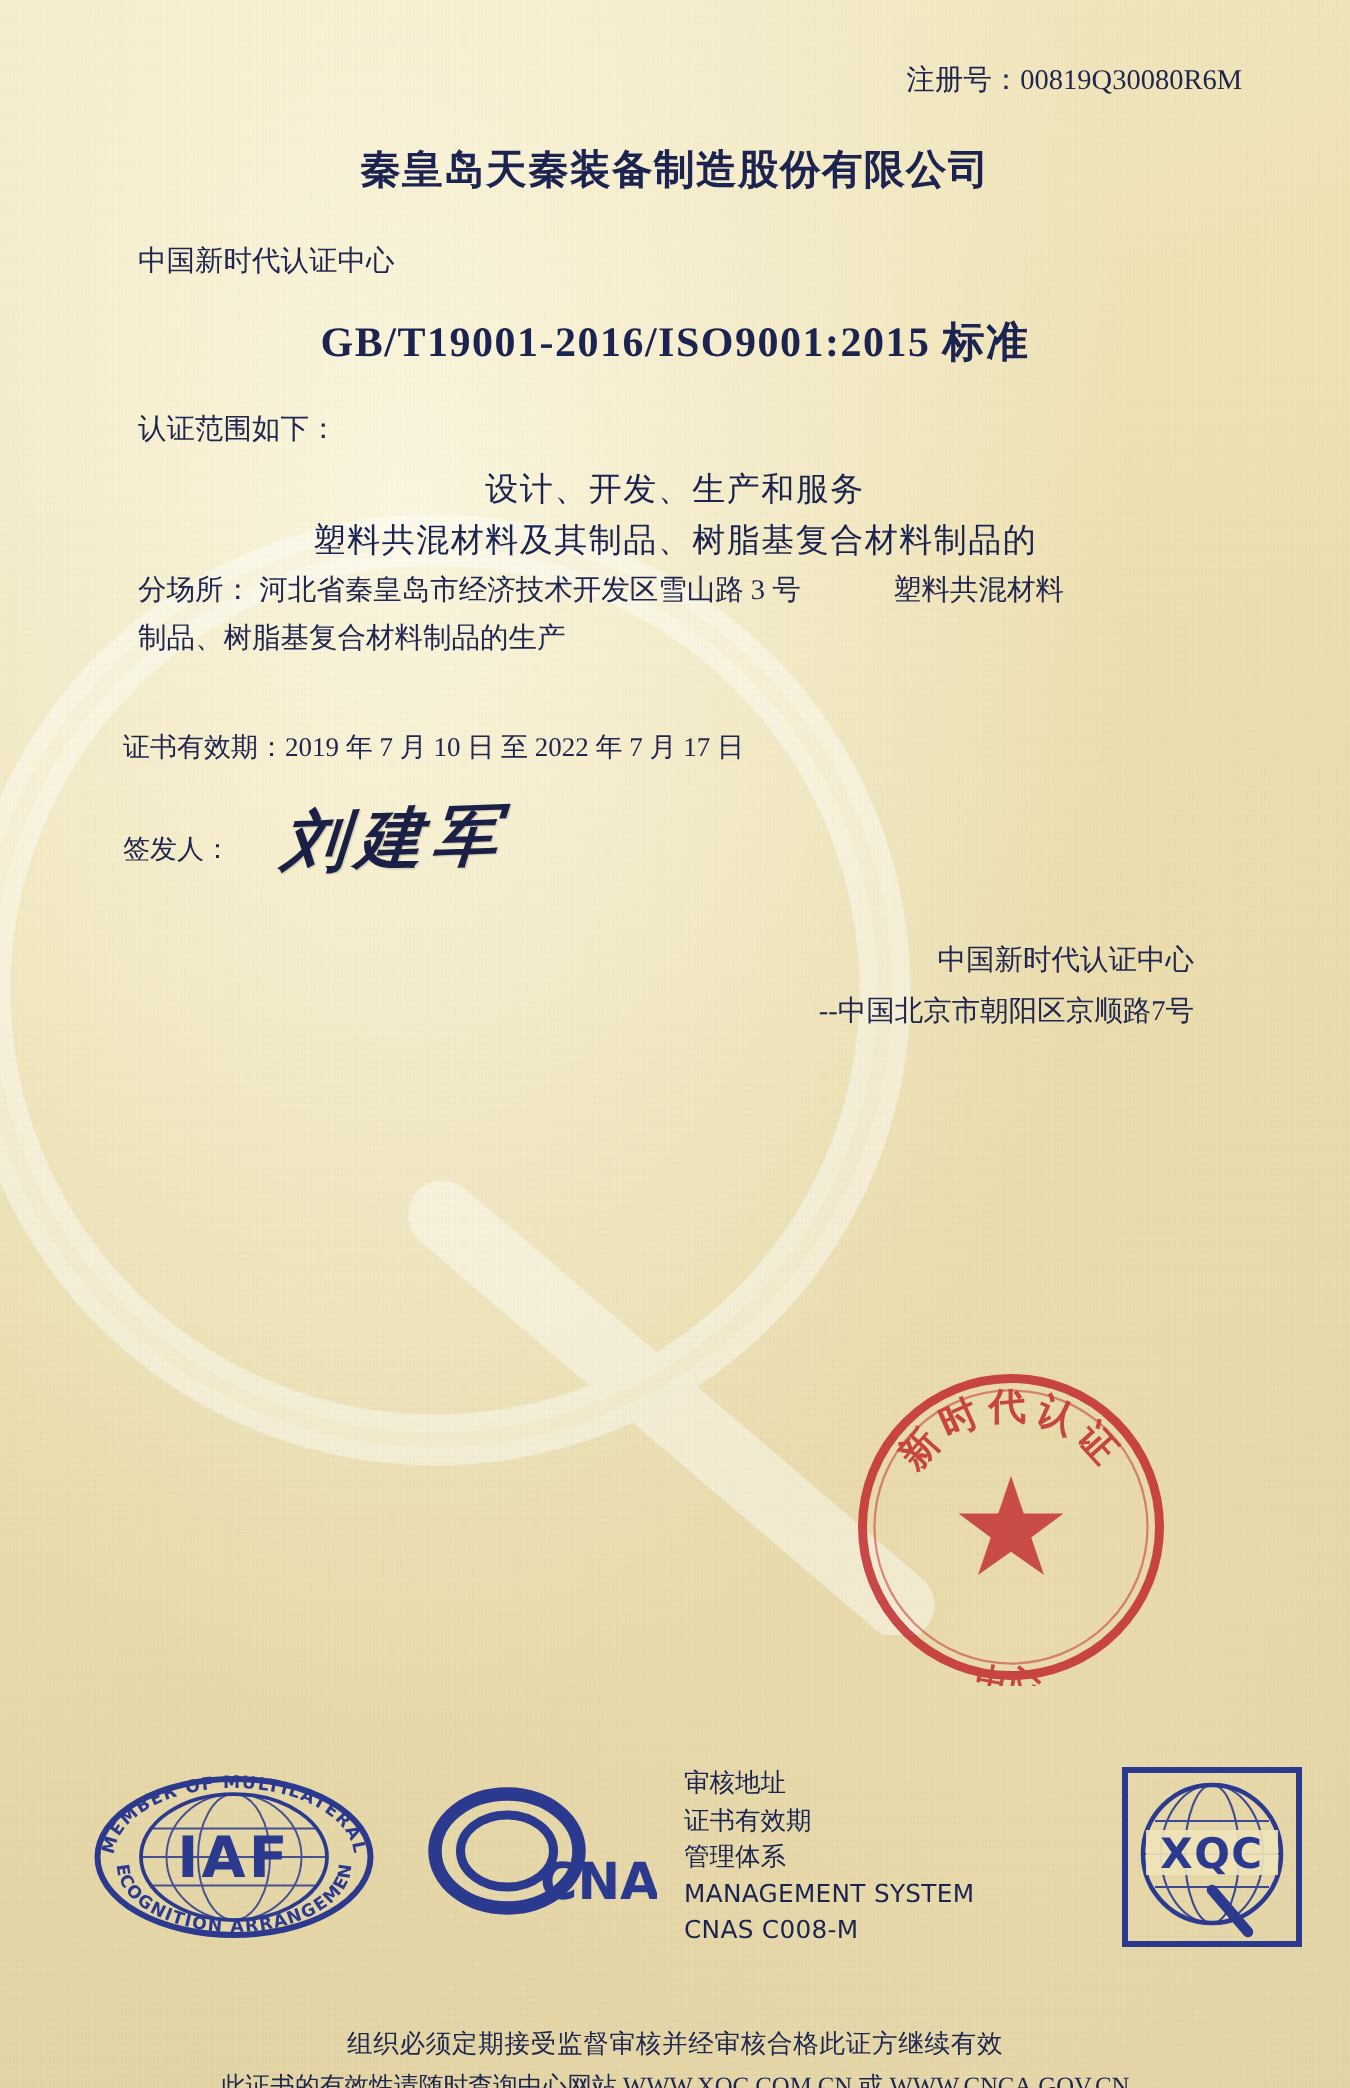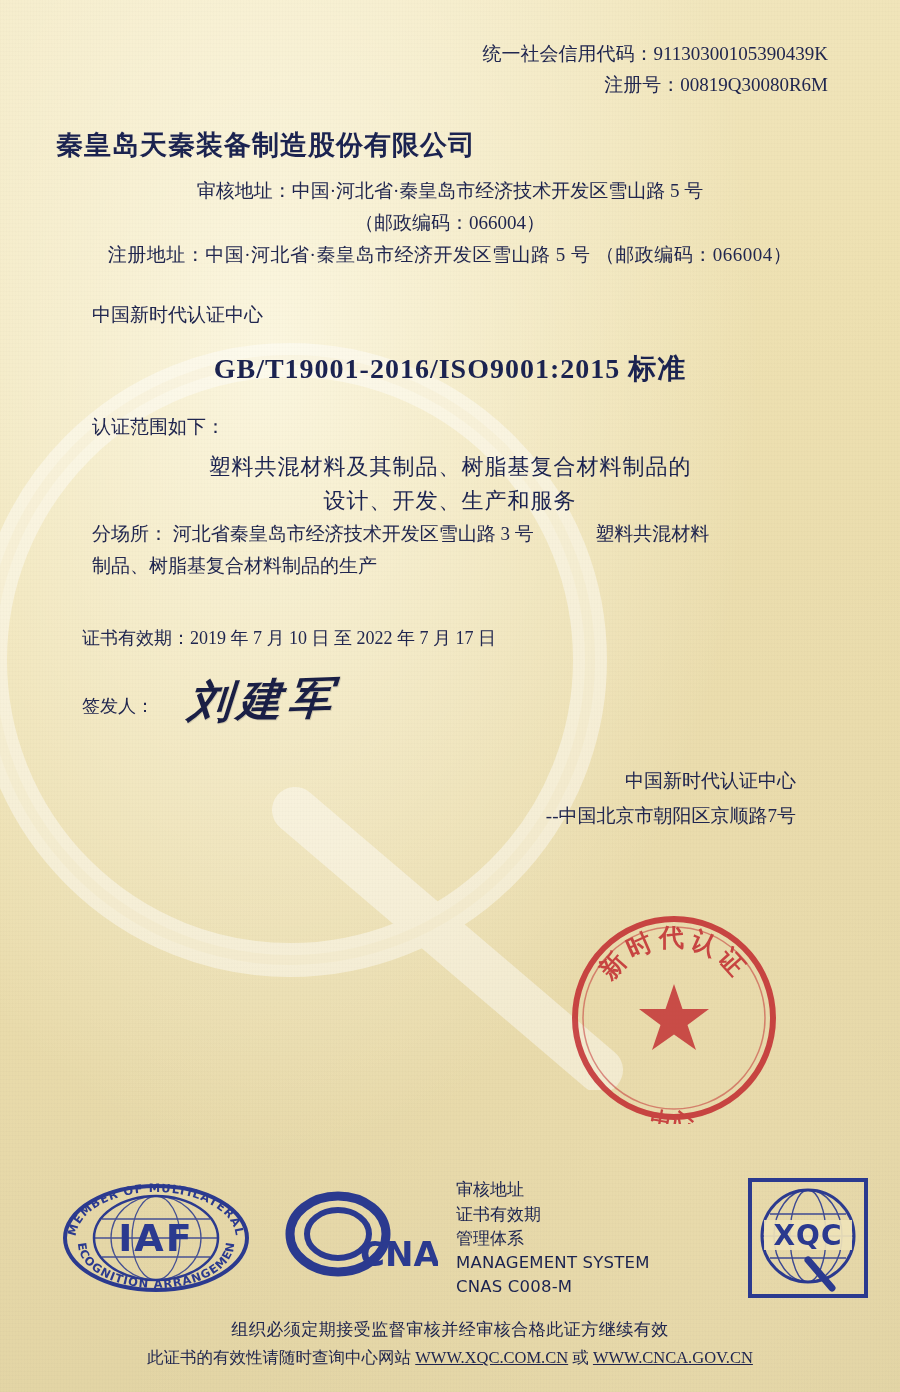--- a/index.html
+++ b/index.html
@@ -70,20 +70,21 @@
     margin-top: 38px;
     text-align: right;
     padding-right: 16px;
     font-size: 19px;
     color: #20264f;
     line-height: 1.65;
   }
 
   .company {
     margin-top: 26px;
+    text-align: center;
     font-family: "DejaVu Sans", sans-serif;
     font-weight: bold;
     font-size: 27px;
     letter-spacing: 1px;
     color: #1b2350;
   }
 
   .addr {
     margin-top: 12px;
     text-align: center;
@@ -218,20 +219,21 @@
     position: absolute;
     left: 0; right: 0;
     top: 1318px;
     text-align: center;
     z-index: 3;
   }
   .footer .l1 {
     font-size: 17px;
     color: #20264f;
     letter-spacing: 0.5px;
+    margin-top: 33px;
   }
   .footer .l2 {
     margin-top: 6px;
     font-size: 16.5px;
     color: #20264f;
   }
   .footer .l2 a {
     color: #20264f;
     text-decoration: underline;
   }
@@ -249,44 +251,36 @@
     <g fill="none" stroke="#f7f1d8" stroke-width="10" opacity="0.55">
       <ellipse cx="330" cy="330" rx="300" ry="300"></ellipse>
     </g>
   </svg>
 
   <div class="content">
 
 
     <div class="code-block">
       <div>
-        <span>统一社会信用代码：</span><span>91130300105390439K</span>
-      </div>
-      <div>
         <span>注册号：</span><span>00819Q30080R6M</span>
       </div>
     </div>
 
     <div class="company">秦皇岛天秦装备制造股份有限公司</div>
 
-    <div class="addr">
-      <div>审核地址：中国·河北省·秦皇岛市经济技术开发区雪山路 5 号</div>
-      <div>（邮政编码：066004）</div>
-      <div class="line2">注册地址：中国·河北省·秦皇岛市经济开发区雪山路 5 号 （邮政编码：066004）</div>
-    </div>
 
     <div class="conform">中国新时代认证中心</div>
 
     <div class="standard">GB/T19001-2016/ISO9001:2015 标准</div>
 
     <div class="scope-label">认证范围如下：</div>
 
     <div class="scope-body">
+      <div>设计、开发、生产和服务</div>
       <div>塑料共混材料及其制品、树脂基复合材料制品的</div>
-      <div>设计、开发、生产和服务</div>
     </div>
 
     <div class="subsite">
       <div>
         <span>分场所：</span>
         <span>河北省秦皇岛市经济技术开发区雪山路 3 号</span>
         <span class="gap"></span>
         <span>塑料共混材料</span>
       </div>
       <div>制品、树脂基复合材料制品的生产</div>

